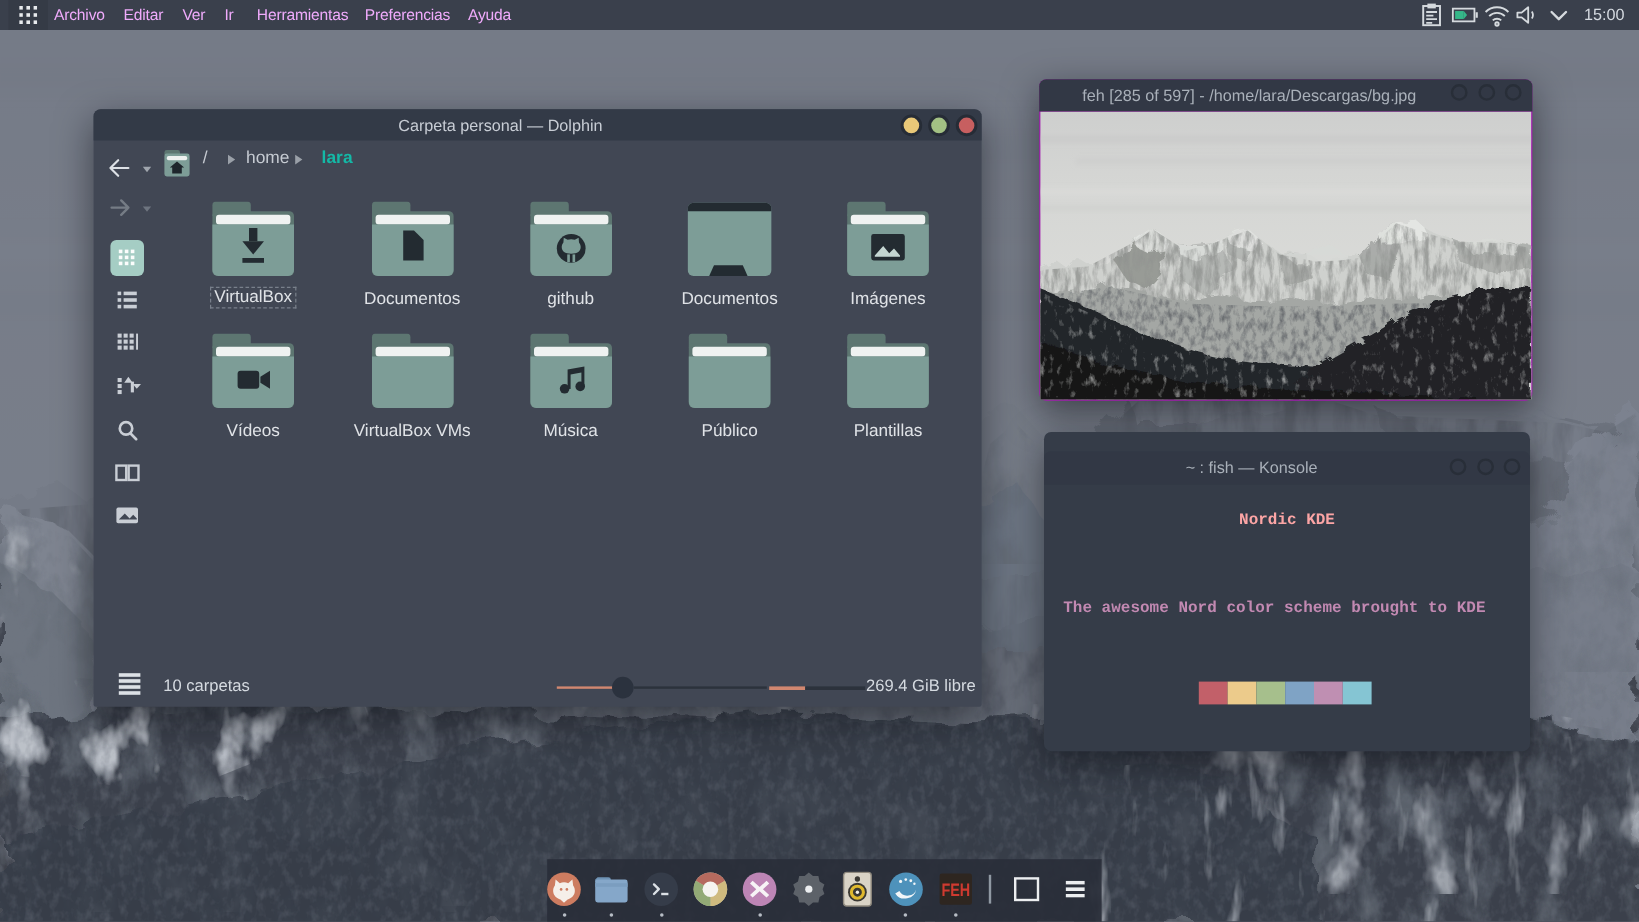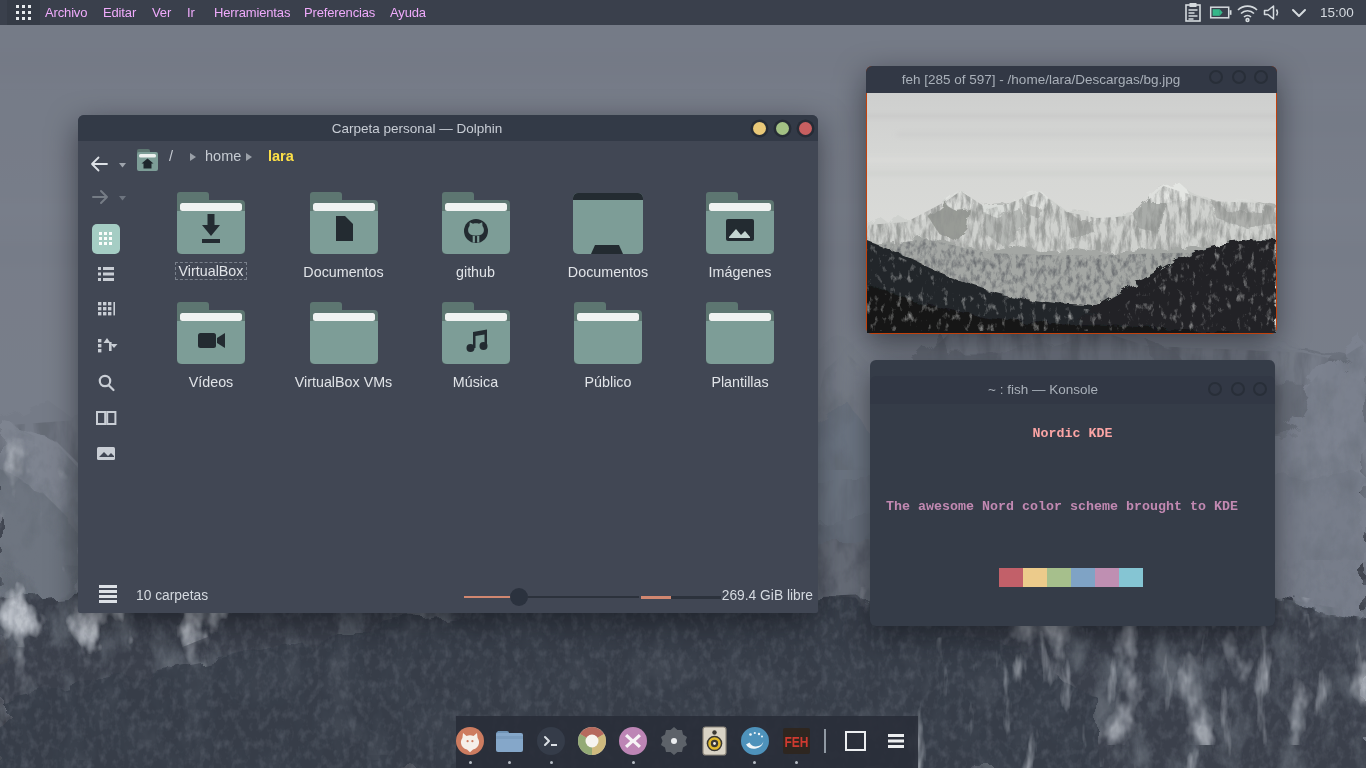--- a/index.html
+++ b/index.html
@@ -10,31 +10,31 @@
 #launcher { position:absolute; left:7px; top:0; width:33px; height:25px; background:#353b46; }
 #panel .menu { position:absolute; top:0; height:25px; line-height:26px; color:#f0abfc; font-size:13px; letter-spacing:-0.15px; }
 #clock { position:absolute; left:1320px; top:0; height:25px; line-height:26px; color:#d4d9df; font-size:13.5px; }
 .tray { position:absolute; top:2px; }
 
 .win { position:absolute; border-radius:6px; box-shadow:0 10px 30px rgba(8,10,16,0.5); }
 .titlebar { position:absolute; top:0; left:0; right:0; height:26px; background:#333a47; border-radius:6px 6px 0 0; }
 .ttext { position:absolute; top:0; height:26px; line-height:27px; font-size:13.5px; color:#c8cdd5; white-space:nowrap; transform:translateX(-50%); }
 .btn { position:absolute; border-radius:50%; }
 
-#dolphin { left:78px; top:91px; width:740px; height:498px; background:#414754; z-index:10; border-radius:6px 6px 2px 2px;margin-top:24px; }
+#dolphin { left:78px; top:91px; width:740px; height:498px; background:#414754; z-index:10; border-radius:6px 6px 2px 2px; }
 #dolphin-body { position:absolute; top:26px; left:0; width:740px; height:472px; }
 .fitem { position:absolute; width:120px; text-align:center; }
 .flabel { font-size:14.3px; color:#e0e3e7; margin-top:6px; }
 .crumb { position:absolute; top:7px; font-size:14.5px; color:#c6cbd2; }
 
 #konsole { left:870px; top:360px; width:405px; height:266px; background:#353c48; z-index:10; }
 #konsole .titlebar { background:#323845; height:28px; border-radius:6px 6px 0 0;margin-top:16px; }
 .mono { font-family:"Liberation Mono", monospace; }
 
-#feh { left:866px; top:66px; width:411px; height:268px; background:#c2410c; z-index:10; }
+#feh { left:866px; top:66px; width:411px; height:268px; background:#a21caf; z-index:10; }
 #feh .titlebar { height:27px; background:#323845; }
 
 #dock { position:absolute; left:456px; top:716px; width:462px; height:52px; background:rgba(41,46,57,0.90); z-index:40; }
 .dicon { position:absolute; top:726px; z-index:41; }
 .ddot { position:absolute; top:761px; width:3px; height:3px; border-radius:50%; background:#b7bdc5; z-index:41; }
 </style>
 </head>
 <body>
 
 <svg width="0" height="0" style="position:absolute">
@@ -214,21 +214,21 @@
       </g>
     </svg>
     <span class="crumb" style="left:91px;">/</span>
     <svg width="8" height="10" viewBox="0 0 8 10" style="position:absolute;left:111px;top:11px;">
         <path d="M1,1 l6,4 l-6,4 z" fill="#9aa0a8"></path>
       </svg>
     <span class="crumb" style="left:127px;">home</span>
     <svg width="8" height="10" viewBox="0 0 8 10" style="position:absolute;left:167px;top:11px;">
         <path d="M1,1 l6,4 l-6,4 z" fill="#9aa0a8"></path>
       </svg>
-    <span class="crumb" style="left:190px;color:#fde047;font-weight:bold;">lara</span>
+    <span class="crumb" style="left:190px;color:#14b8a6;font-weight:bold;">lara</span>
 
     <svg width="56" height="360" viewBox="0 0 56 360" style="position:absolute;left:0;top:0;">
       <rect x="14" y="83" width="28" height="30" rx="5" fill="#a5cdc4"></rect>
       <g fill="#fbfdfc">
         <rect x="21" y="91" width="3" height="3"></rect>
           <rect x="26" y="91" width="3" height="3"></rect>
           <rect x="31" y="91" width="3" height="3"></rect>
         <rect x="21" y="96" width="3" height="3"></rect>
           <rect x="26" y="96" width="3" height="3"></rect>
           <rect x="31" y="96" width="3" height="3"></rect>

